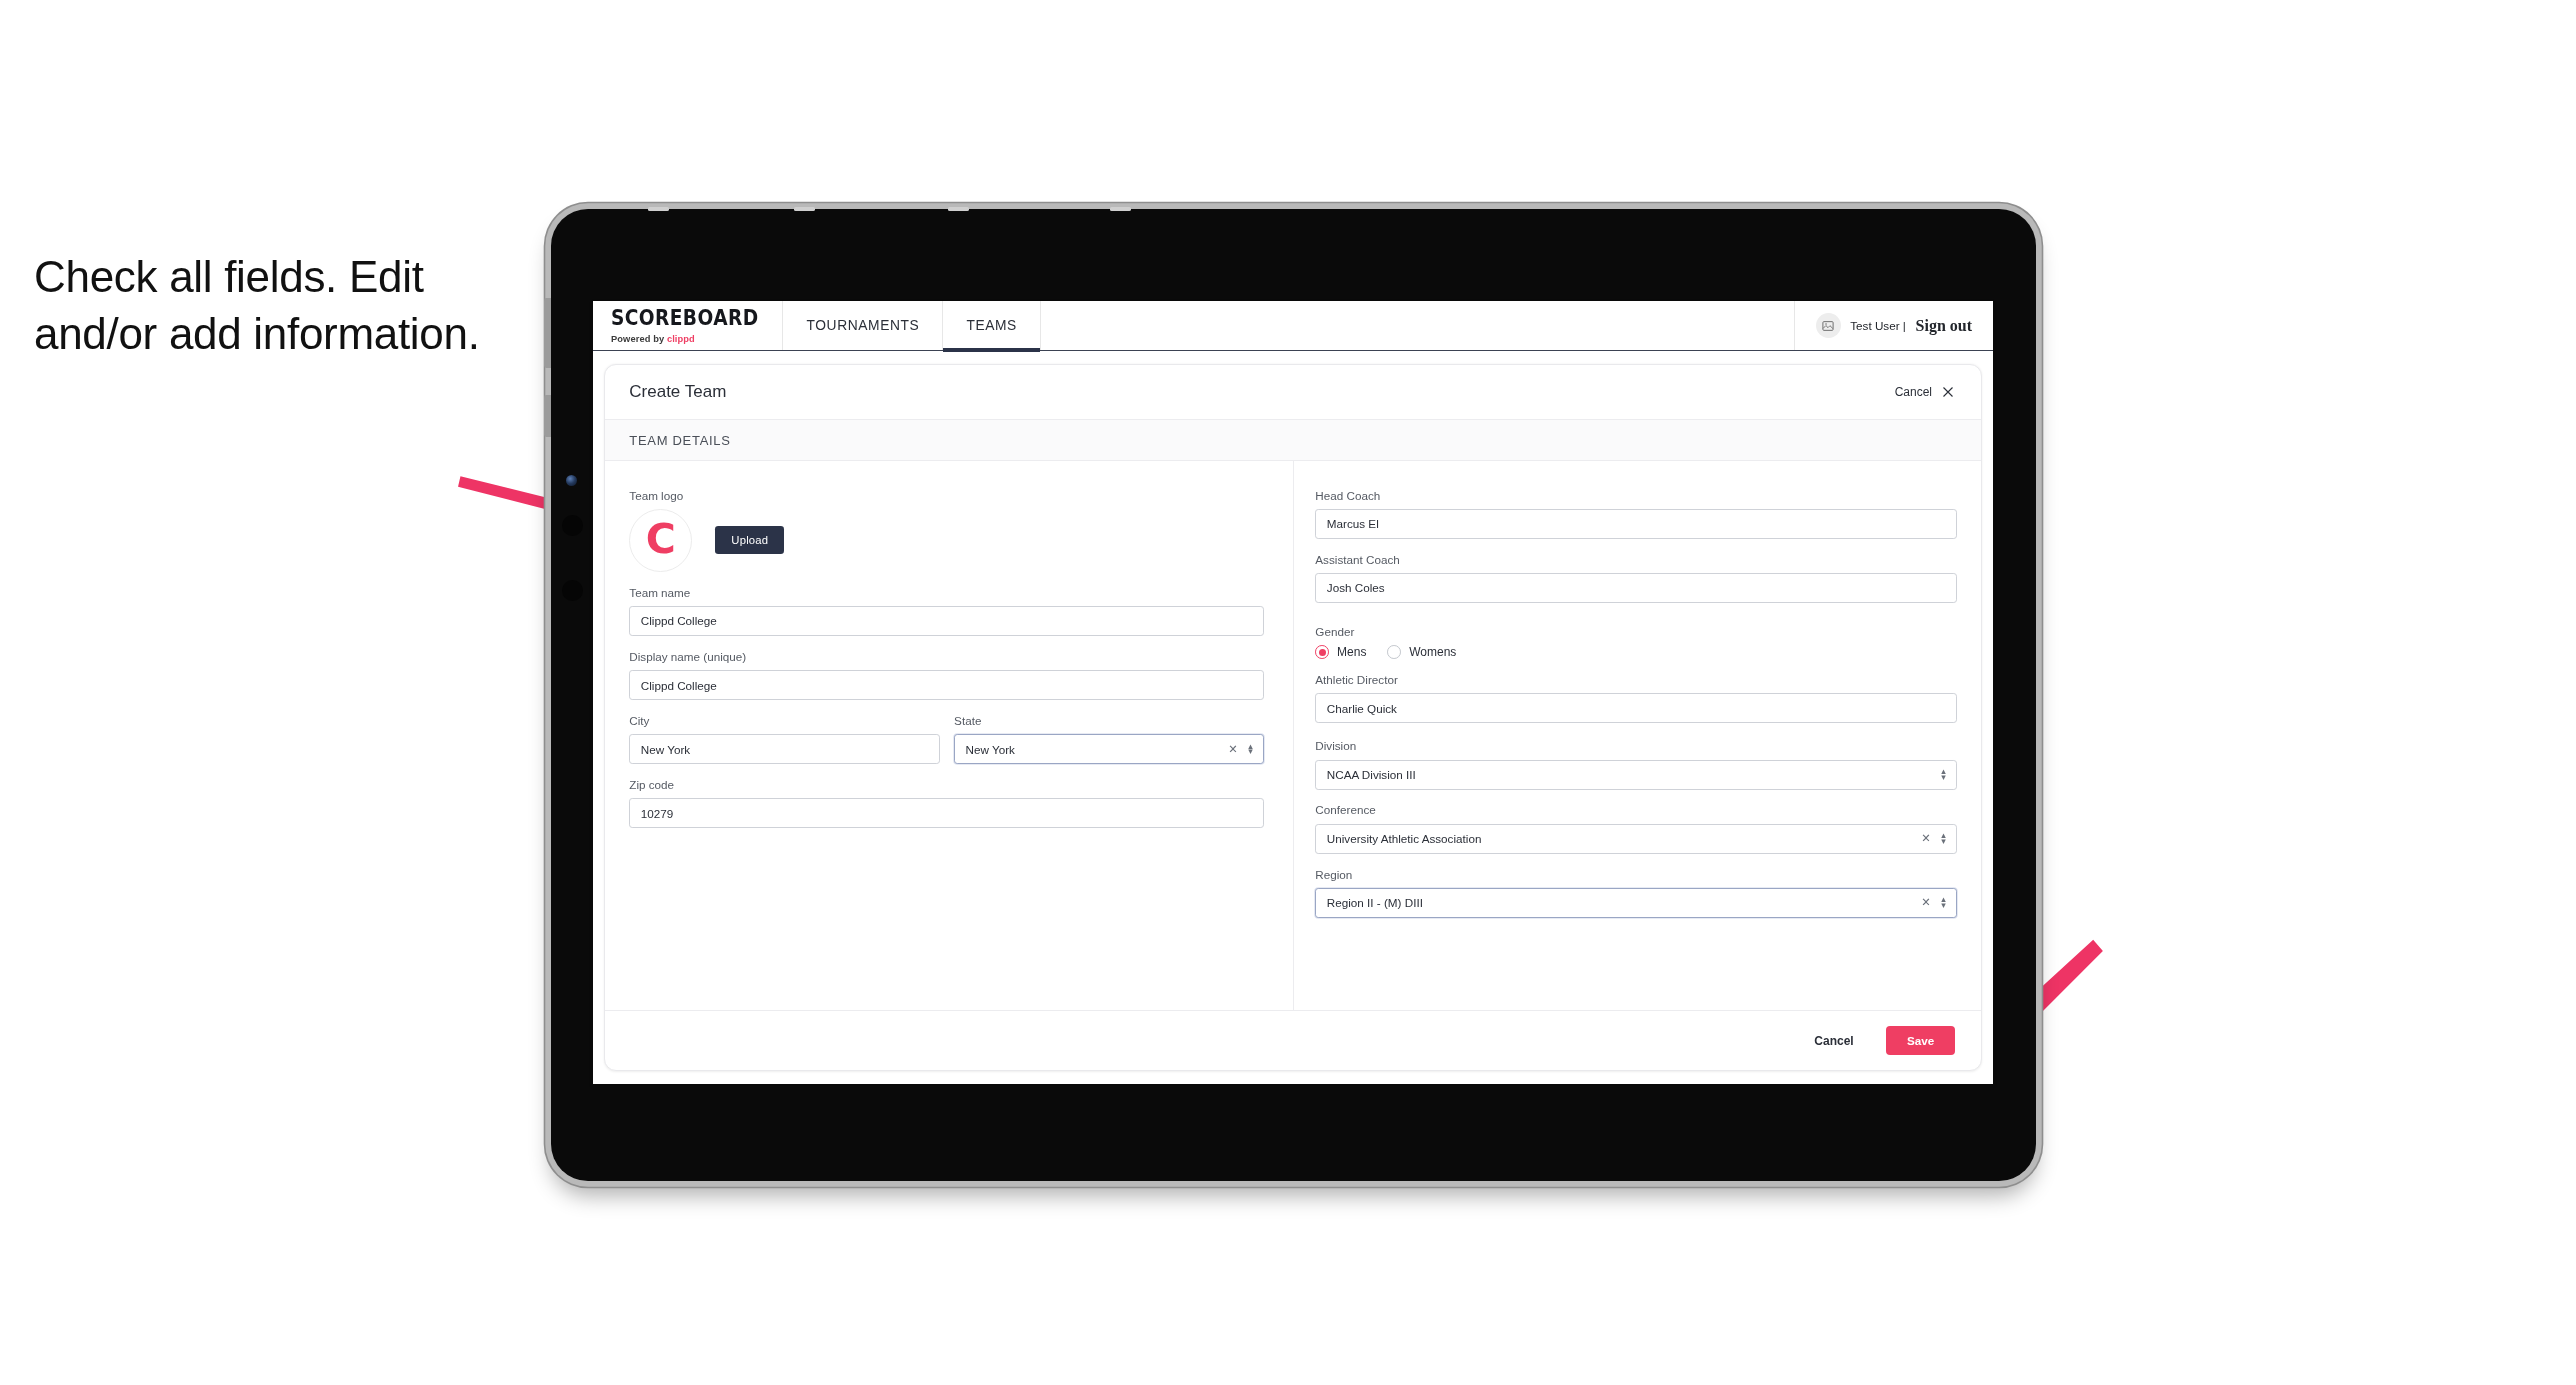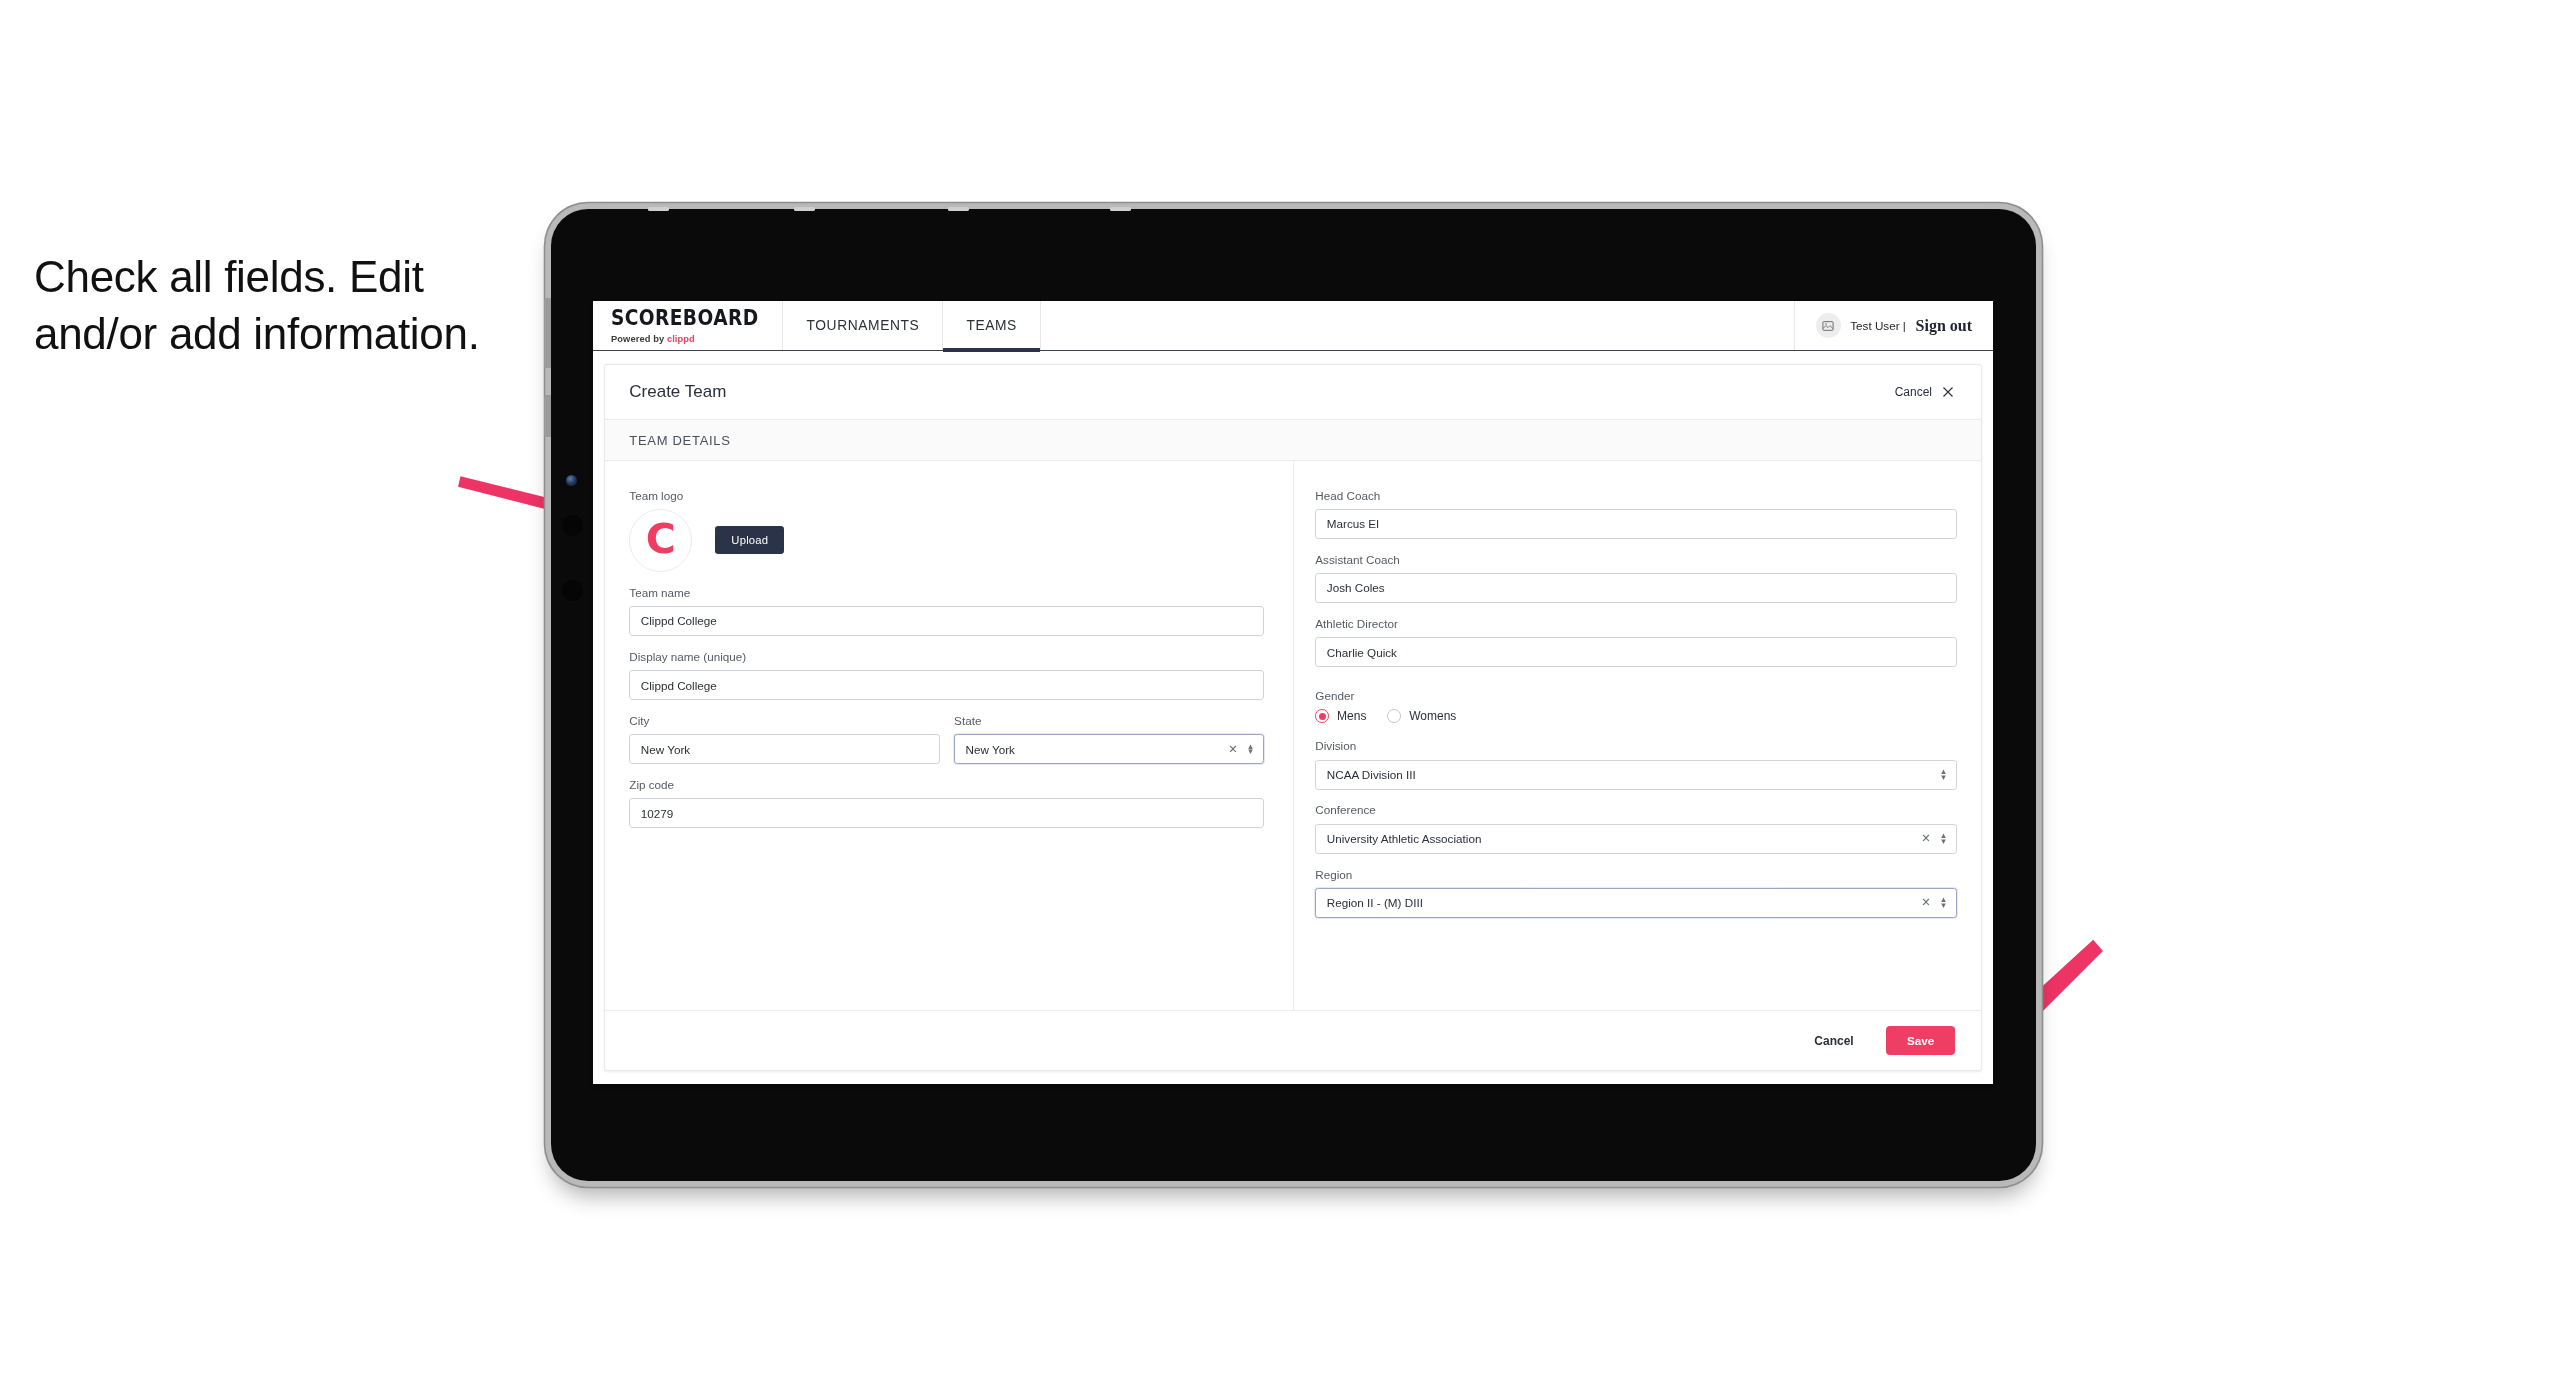--- a/index.html
+++ b/index.html
@@ -110,21 +110,21 @@
   }
   .nav-user { font-size: 11.7px; color:#23262c; }
   .nav-signout { font-size: 16px; color:#23262c; font-weight: 600; font-family: Liberation Serif, serif; }
 
   
   #panel {
     position:absolute; left:11.3px; top:63px;
     width: 1378px; height: 707px;
     background:#fff;
     border:0.8px solid #e9e9ec;
-    border-radius: 3px;
+    border-radius: 12px;
     box-shadow: 0 0.8px 2.4px rgba(0,0,0,0.07);
     display:flex; flex-direction:column;
   }
   #panel-head {
     height: 55px; display:flex; align-items:center; justify-content:space-between;
     padding: 0 27.6px 0 24px;
     border-bottom: 0.8px solid #ececef;
   }
   #panel-title { font-size: 17px; color:#2b2f38; }
   #panel-cancel {
@@ -336,39 +336,39 @@
             <div class="fgroup">
               <div class="flabel">Head Coach</div>
               <div class="finput">Marcus El</div>
             </div>
 
             <div class="fgroup">
               <div class="flabel">Assistant Coach</div>
               <div class="finput">Josh Coles</div>
             </div>
 
-            <div class="fgroup">
-              <div class="flabel">Athletic Director</div>
-              <div class="finput">Charlie Quick</div>
-            </div>
-
             <div class="fgroup" style="margin-top:22px;">
               <div class="flabel">Gender</div>
               <div class="radio-row">
                 <div class="radio-item">
                   <span class="radio on"></span>
                   <span class="radio-label">Mens</span>
                 </div>
                 <div class="radio-item">
                   <span class="radio"></span>
                   <span class="radio-label">Womens</span>
                 </div>
               </div>
             </div>
 
+            <div class="fgroup">
+              <div class="flabel">Athletic Director</div>
+              <div class="finput">Charlie Quick</div>
+            </div>
+
             <div class="fgroup" style="margin-top:16px;">
               <div class="flabel">Division</div>
               <div class="finput">
                 <span>NCAA Division III</span>
                 <span class="sel-icons">
                   <span class="chev">
                       <span>▴</span>
                       <span>▾</span>
                     </span>
                 </span>

